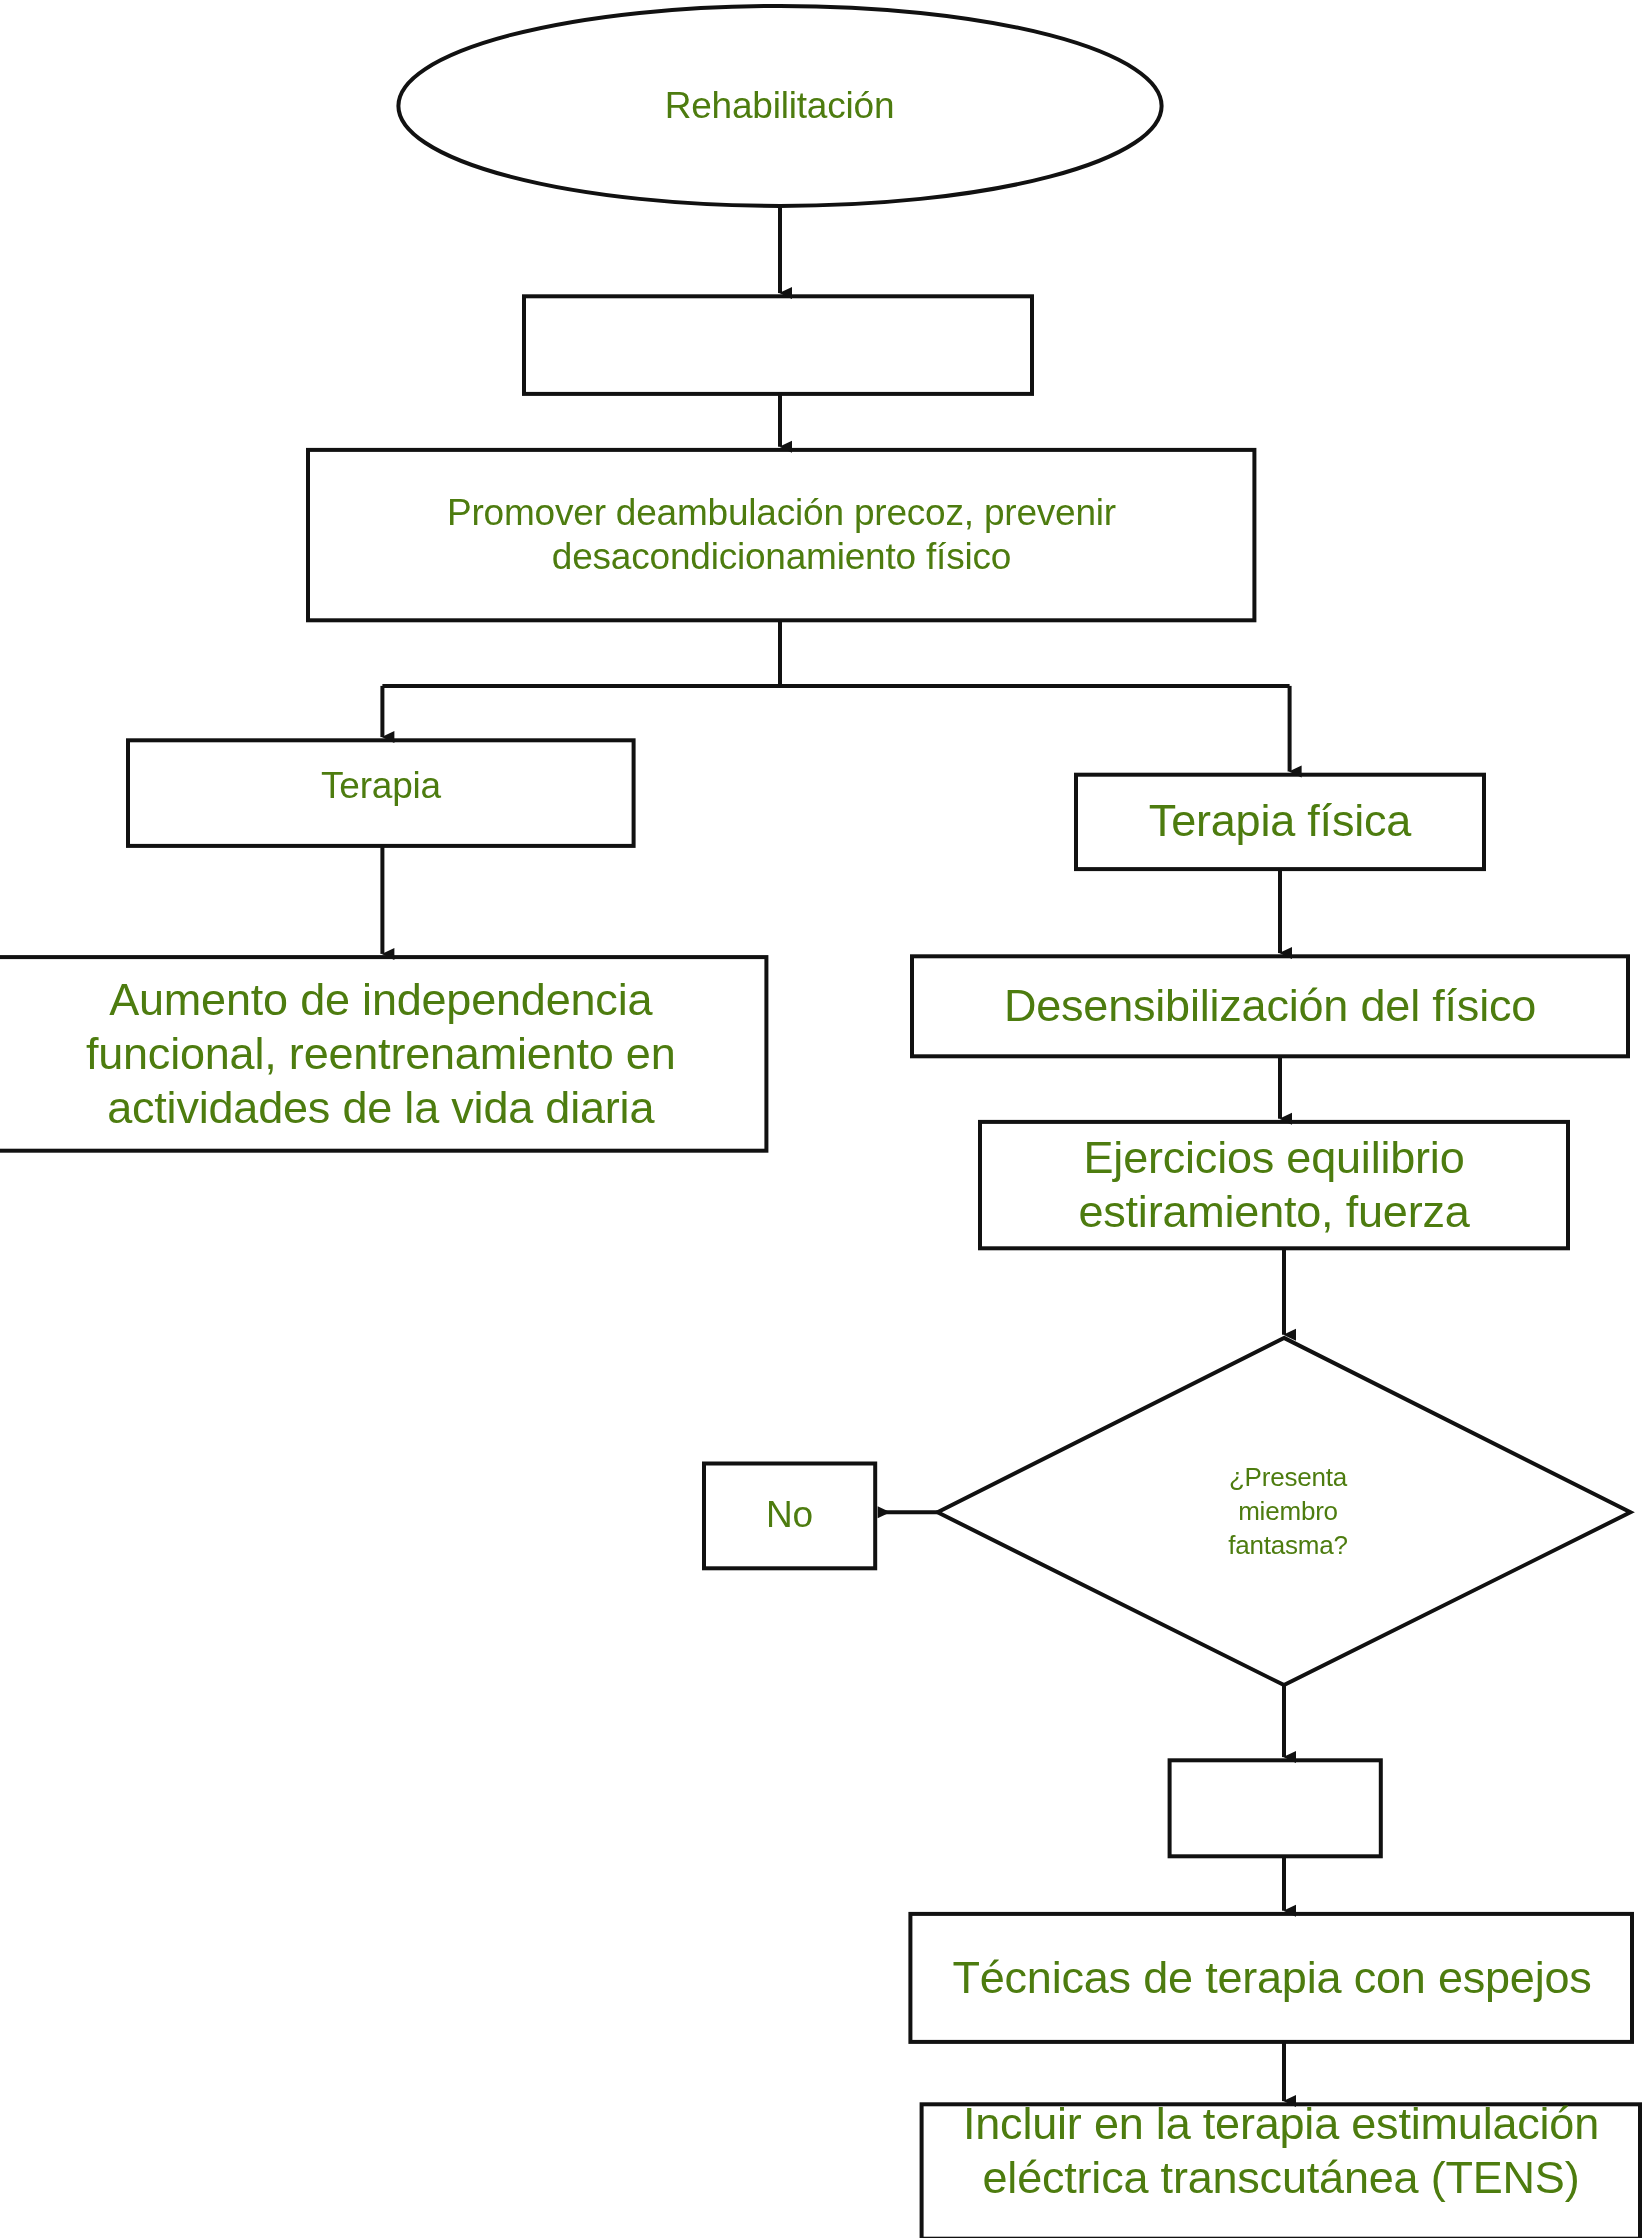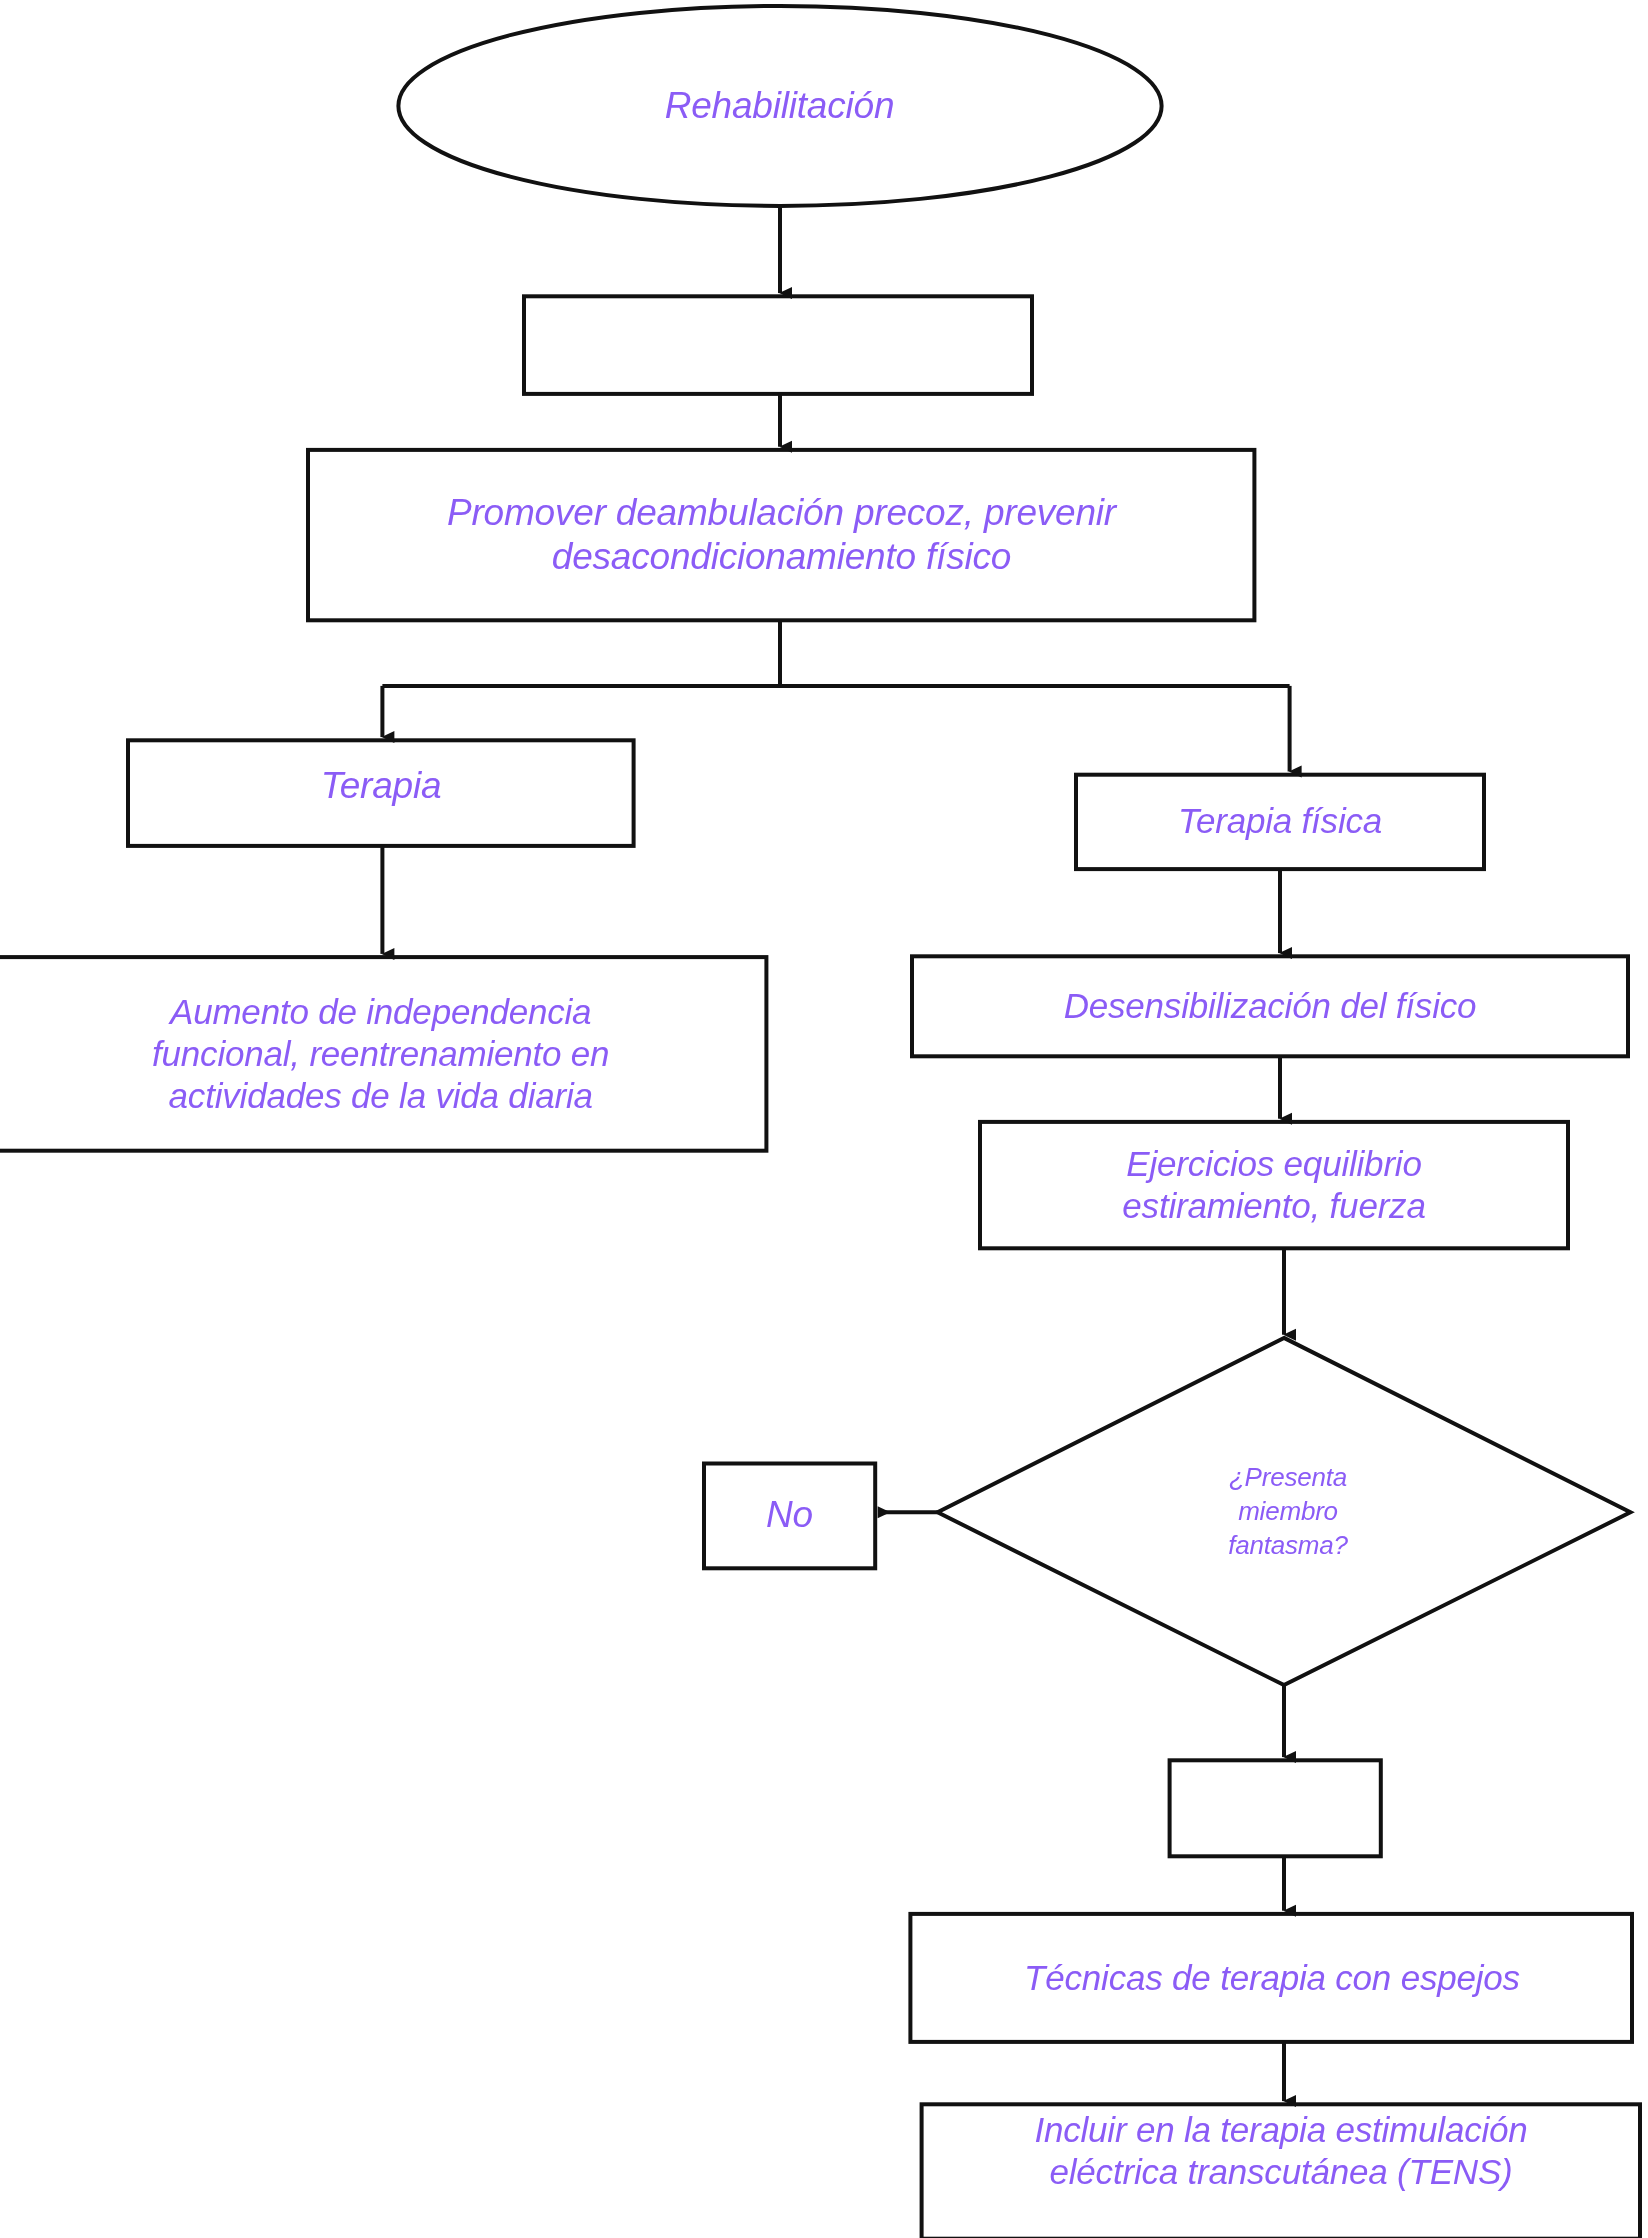--- a/index.html
+++ b/index.html
@@ -23,29 +23,28 @@
     width: 1648px;
     height: 2239px;
   }
   .node-text {
     position: absolute;
     display: flex;
     align-items: center;
     justify-content: center;
     text-align: center;
     line-height: 1.20;
-    color: #8b5cf6;
+    color: #4d7c0f;
     white-space: pre-line;
     letter-spacing: -0.2px;
     pointer-events: none;
-    font-style: italic;
   }
   .t-ellipse   { font-size: 37px; }
   .t-box-lg    { font-size: 37px; }
-  .t-box-md    { font-size: 35px; }
+  .t-box-md    { font-size: 45px; }
   .t-diamond   { font-size: 26px; line-height: 1.30; }
   .t-yesno     { font-size: 37px; }
 </style>
 </head>
 <body>
 
 <div id="page">
 
   <svg id="flow-svg" viewBox="0 0 2060 2798" xmlns="http://www.w3.org/2000/svg">
     <defs>

